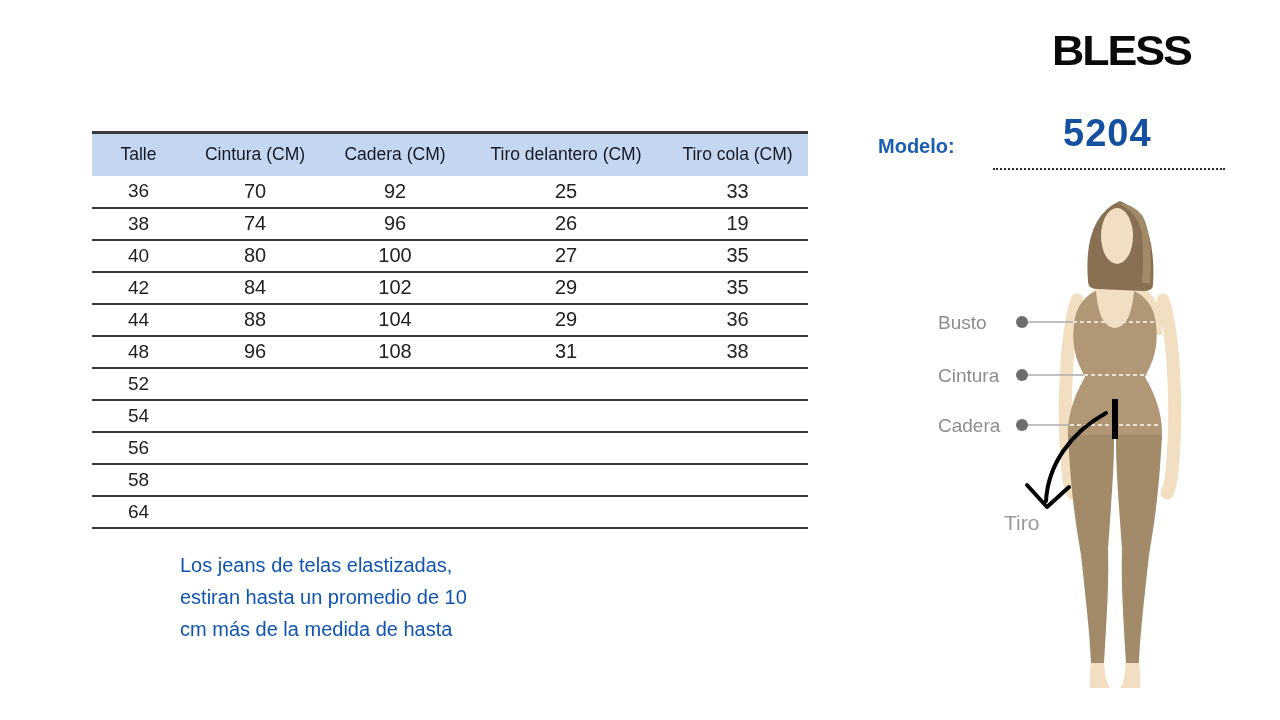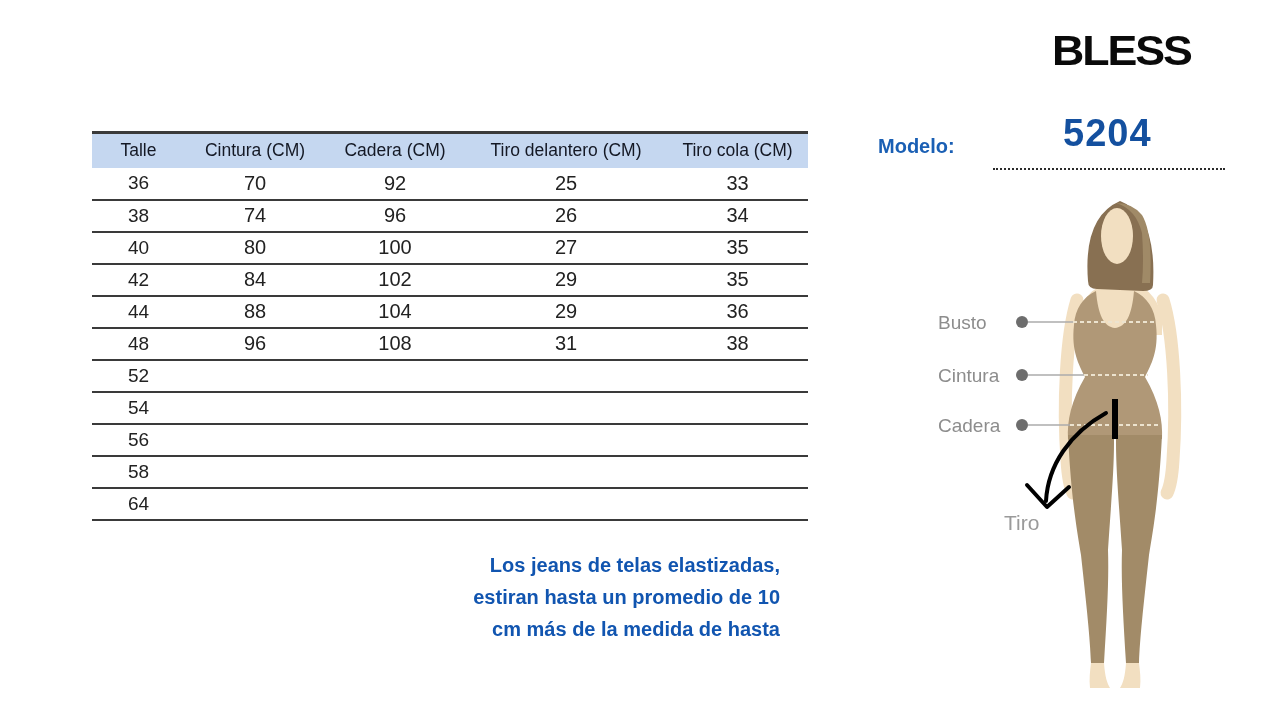--- a/index.html
+++ b/index.html
@@ -9,27 +9,27 @@
   }
   *{margin:0;padding:0;box-sizing:border-box;}
   html,body{width:1280px;height:720px;overflow:hidden;background:#ffffff;
     font-family:"Liberation Sans","DejaVu Sans",sans-serif;}
   .canvas{position:absolute;left:0;top:0;width:1280px;height:720px;background:#fff;}
 
   
   .size-table-wrap{position:absolute;left:92px;top:131px;width:716px;}
   table.size-table{width:716px;border-collapse:collapse;table-layout:fixed;
     border-top:3px solid var(--line-dark);}
-  table.size-table th{height:35px;background:var(--header-bg);color:#141824;
+  table.size-table th{height:43px;background:var(--header-bg);color:#141824;
     font-size:17.5px;font-weight:400;text-align:center;vertical-align:middle;}
   table.size-table td{height:32px;border-bottom:2px solid var(--line-dark);
     color:var(--text-dark);font-size:20px;text-align:center;vertical-align:middle;}
   table.size-table td:first-child{font-size:19px;}
-  .stretch-note{position:absolute;left:88px;top:419px;width:600px;text-align:right;
-    color:var(--accent-blue);font-weight:bold;font-size:20px;pointer-events:none;}
+  .stretch-note{position:absolute;left:88px;top:419px;width:600px;text-align:left;
+    color:var(--accent-blue);font-weight:normal;font-size:20px;pointer-events:none;}
   .stretch-note div{height:32px;line-height:31px;}
 
   
   .brand-logo{position:absolute;left:1052px;top:26px;font-size:43px;font-weight:900;
     letter-spacing:-2px;color:#0a0a0a;transform:scaleX(1.04);transform-origin:left top;}
   .model-label{position:absolute;left:878px;top:135px;font-size:20px;font-weight:bold;
     color:var(--model-blue);}
   .model-value{position:absolute;left:1063px;top:112px;font-size:38px;font-weight:bold;
     color:#14509f;letter-spacing:1px;}
   .model-underline{position:absolute;left:993px;top:168px;width:232px;height:0;
@@ -70,21 +70,21 @@
             <td>70</td>
             <td>92</td>
             <td>25</td>
             <td>33</td>
           </tr>
           <tr>
             <td>38</td>
             <td>74</td>
             <td>96</td>
             <td>26</td>
-            <td>34</td>
+            <td>19</td>
           </tr>
           <tr>
             <td>40</td>
             <td>80</td>
             <td>100</td>
             <td>27</td>
             <td>35</td>
           </tr>
           <tr>
             <td>42</td>

